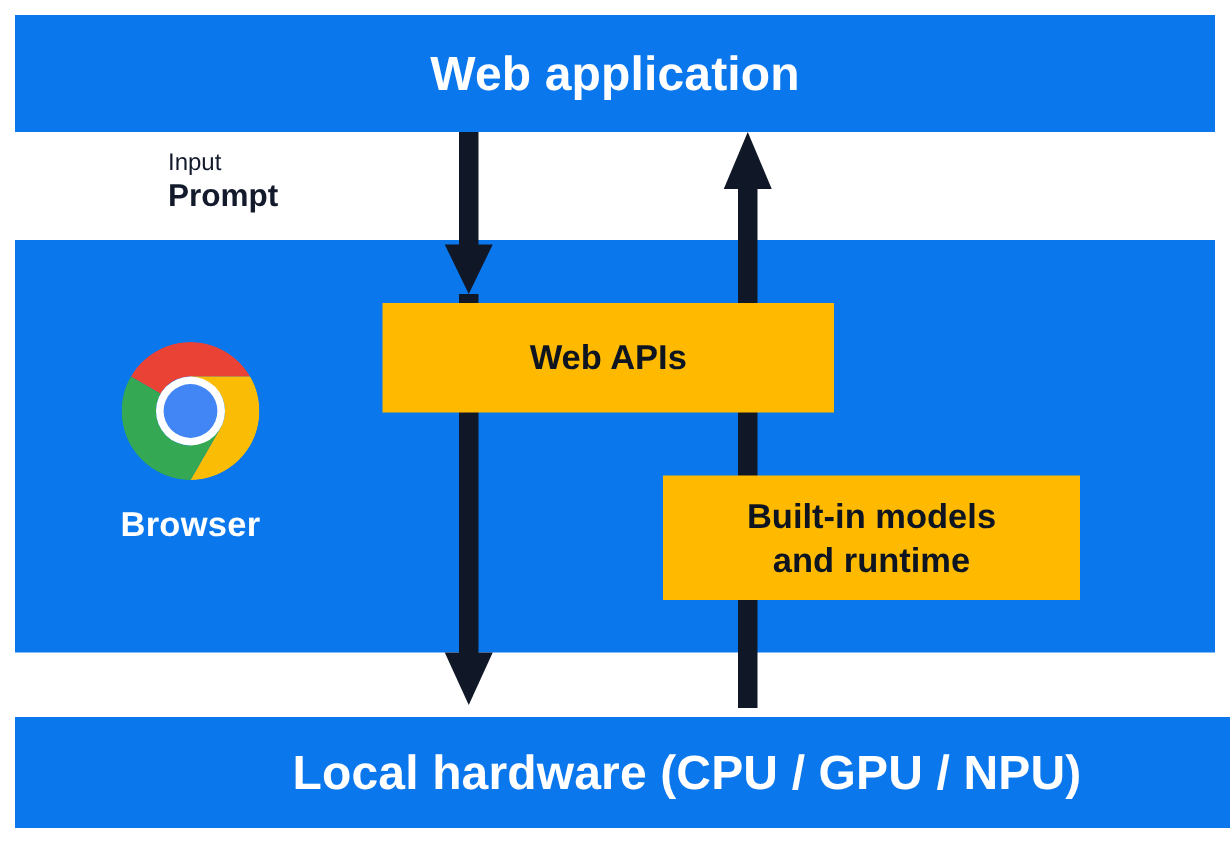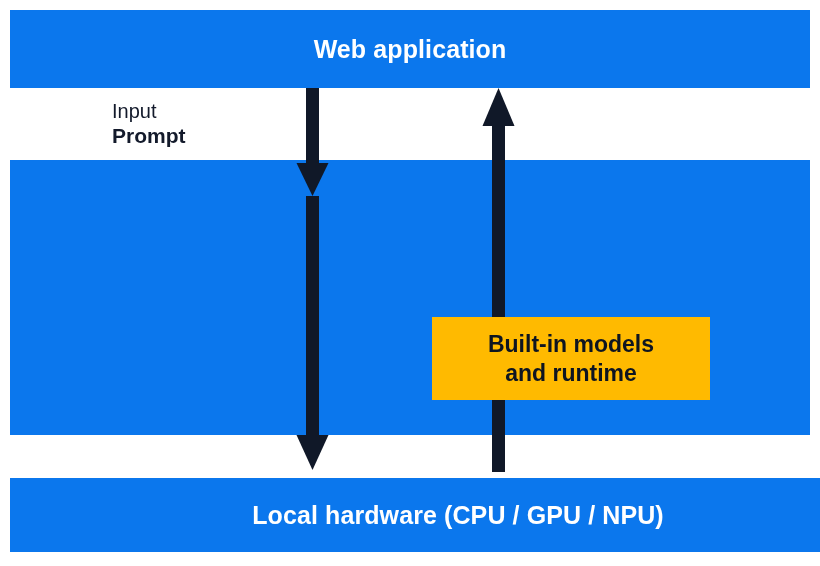--- a/index.html
+++ b/index.html
@@ -25,21 +25,21 @@
     display: flex;
     align-items: center;
     justify-content: center;
   }
   #band-top    { left: 10px; top: 10px;  width: 800px; height: 78px; }
   #band-middle { left: 10px; top: 160px; width: 800px; height: 275px; }
   #band-bottom { left: 10px; top: 478px; width: 800px; height: 74px; padding-left: 48px; }
 
   .band-label {
     color: #ffffff;
-    font-size: 25px;
+    font-size: 32px;
     font-weight: bold;
     letter-spacing: 0.1px;
     white-space: nowrap;
   }
 
   
   #arrows {
     position: absolute;
     left: 0; top: 0;
     width: 820px;
@@ -50,42 +50,42 @@
   
   .io-label {
     position: absolute;
     color: #131a2b;
     line-height: 1.18;
   }
   #io-input  { left: 112px; top: 100px; text-align: left; }
   #io-output { right: 34px; top: 100px; text-align: right; }
   .io-kicker {
     display: block;
-    font-size: 20px;
+    font-size: 16px;
     font-weight: normal;
   }
   .io-value {
     display: block;
     font-size: 21px;
     font-weight: bold;
     white-space: nowrap;
     text-align: right;
   }
 
   
   .amber-box {
     position: absolute;
     background: #ffba00;
     display: flex;
     align-items: center;
     justify-content: center;
     text-align: center;
   }
   #box-web-apis { left: 255px; top: 202px; width: 301px; height: 73px; }
-  #box-builtin  { left: 432px; top: 317px; width: 278px; height: 83px; }
+  #box-builtin  { left: 442px; top: 317px; width: 278px; height: 83px; }
   .amber-label {
     color: #0e1521;
     font-size: 23px;
     font-weight: bold;
     line-height: 1.22;
     white-space: pre-line;
   }
 
   
   #browser-block {
@@ -140,20 +140,45 @@
   </svg>
 
   <div class="io-label" id="io-input">
     <span class="io-kicker">Input</span>
     <span class="io-value">Prompt</span>
   </div>
 
   <div class="io-label" id="io-output">
   </div>
 
+  <div class="amber-box" id="box-web-apis">
+    <span class="amber-label">Web APIs</span>
+  </div>
 
   <div class="amber-box" id="box-builtin">
     <span class="amber-label">Built-in models
 and runtime</span>
   </div>
 
+  <div id="browser-block">
+    <svg id="chrome-icon" width="92" height="92" viewBox="0 0 100 100">
+      <defs>
+        <clipPath id="clip-circle">
+          <circle cx="50" cy="50" r="50"></circle>
+        </clipPath>
+      </defs>
+      <g clip-path="url(#clip-circle)">
+
+        <path d="M50 0 A50 50 0 0 1 93.3 25 L50 25 A25 25 0 0 0 28.35 37.5 L6.7 25 A50 50 0 0 1 50 0 Z" fill="#ea4335"></path>
+
+        <path d="M93.3 25 A50 50 0 0 1 50 100 L71.65 62.5 A25 25 0 0 0 71.65 37.5 L50 25 Z" fill="#fbbc05"></path>
+
+        <path d="M50 100 A50 50 0 0 1 6.7 25 L28.35 37.5 A25 25 0 0 0 50 75 L71.65 62.5 Z" fill="#34a853"></path>
+
+        <circle cx="50" cy="50" r="25" fill="#ffffff"></circle>
+
+        <circle cx="50" cy="50" r="19.5" fill="#4285f4"></circle>
+      </g>
+    </svg>
+    <span id="browser-label">Browser</span>
+  </div>
 
 </div>
 
 </body></html>

